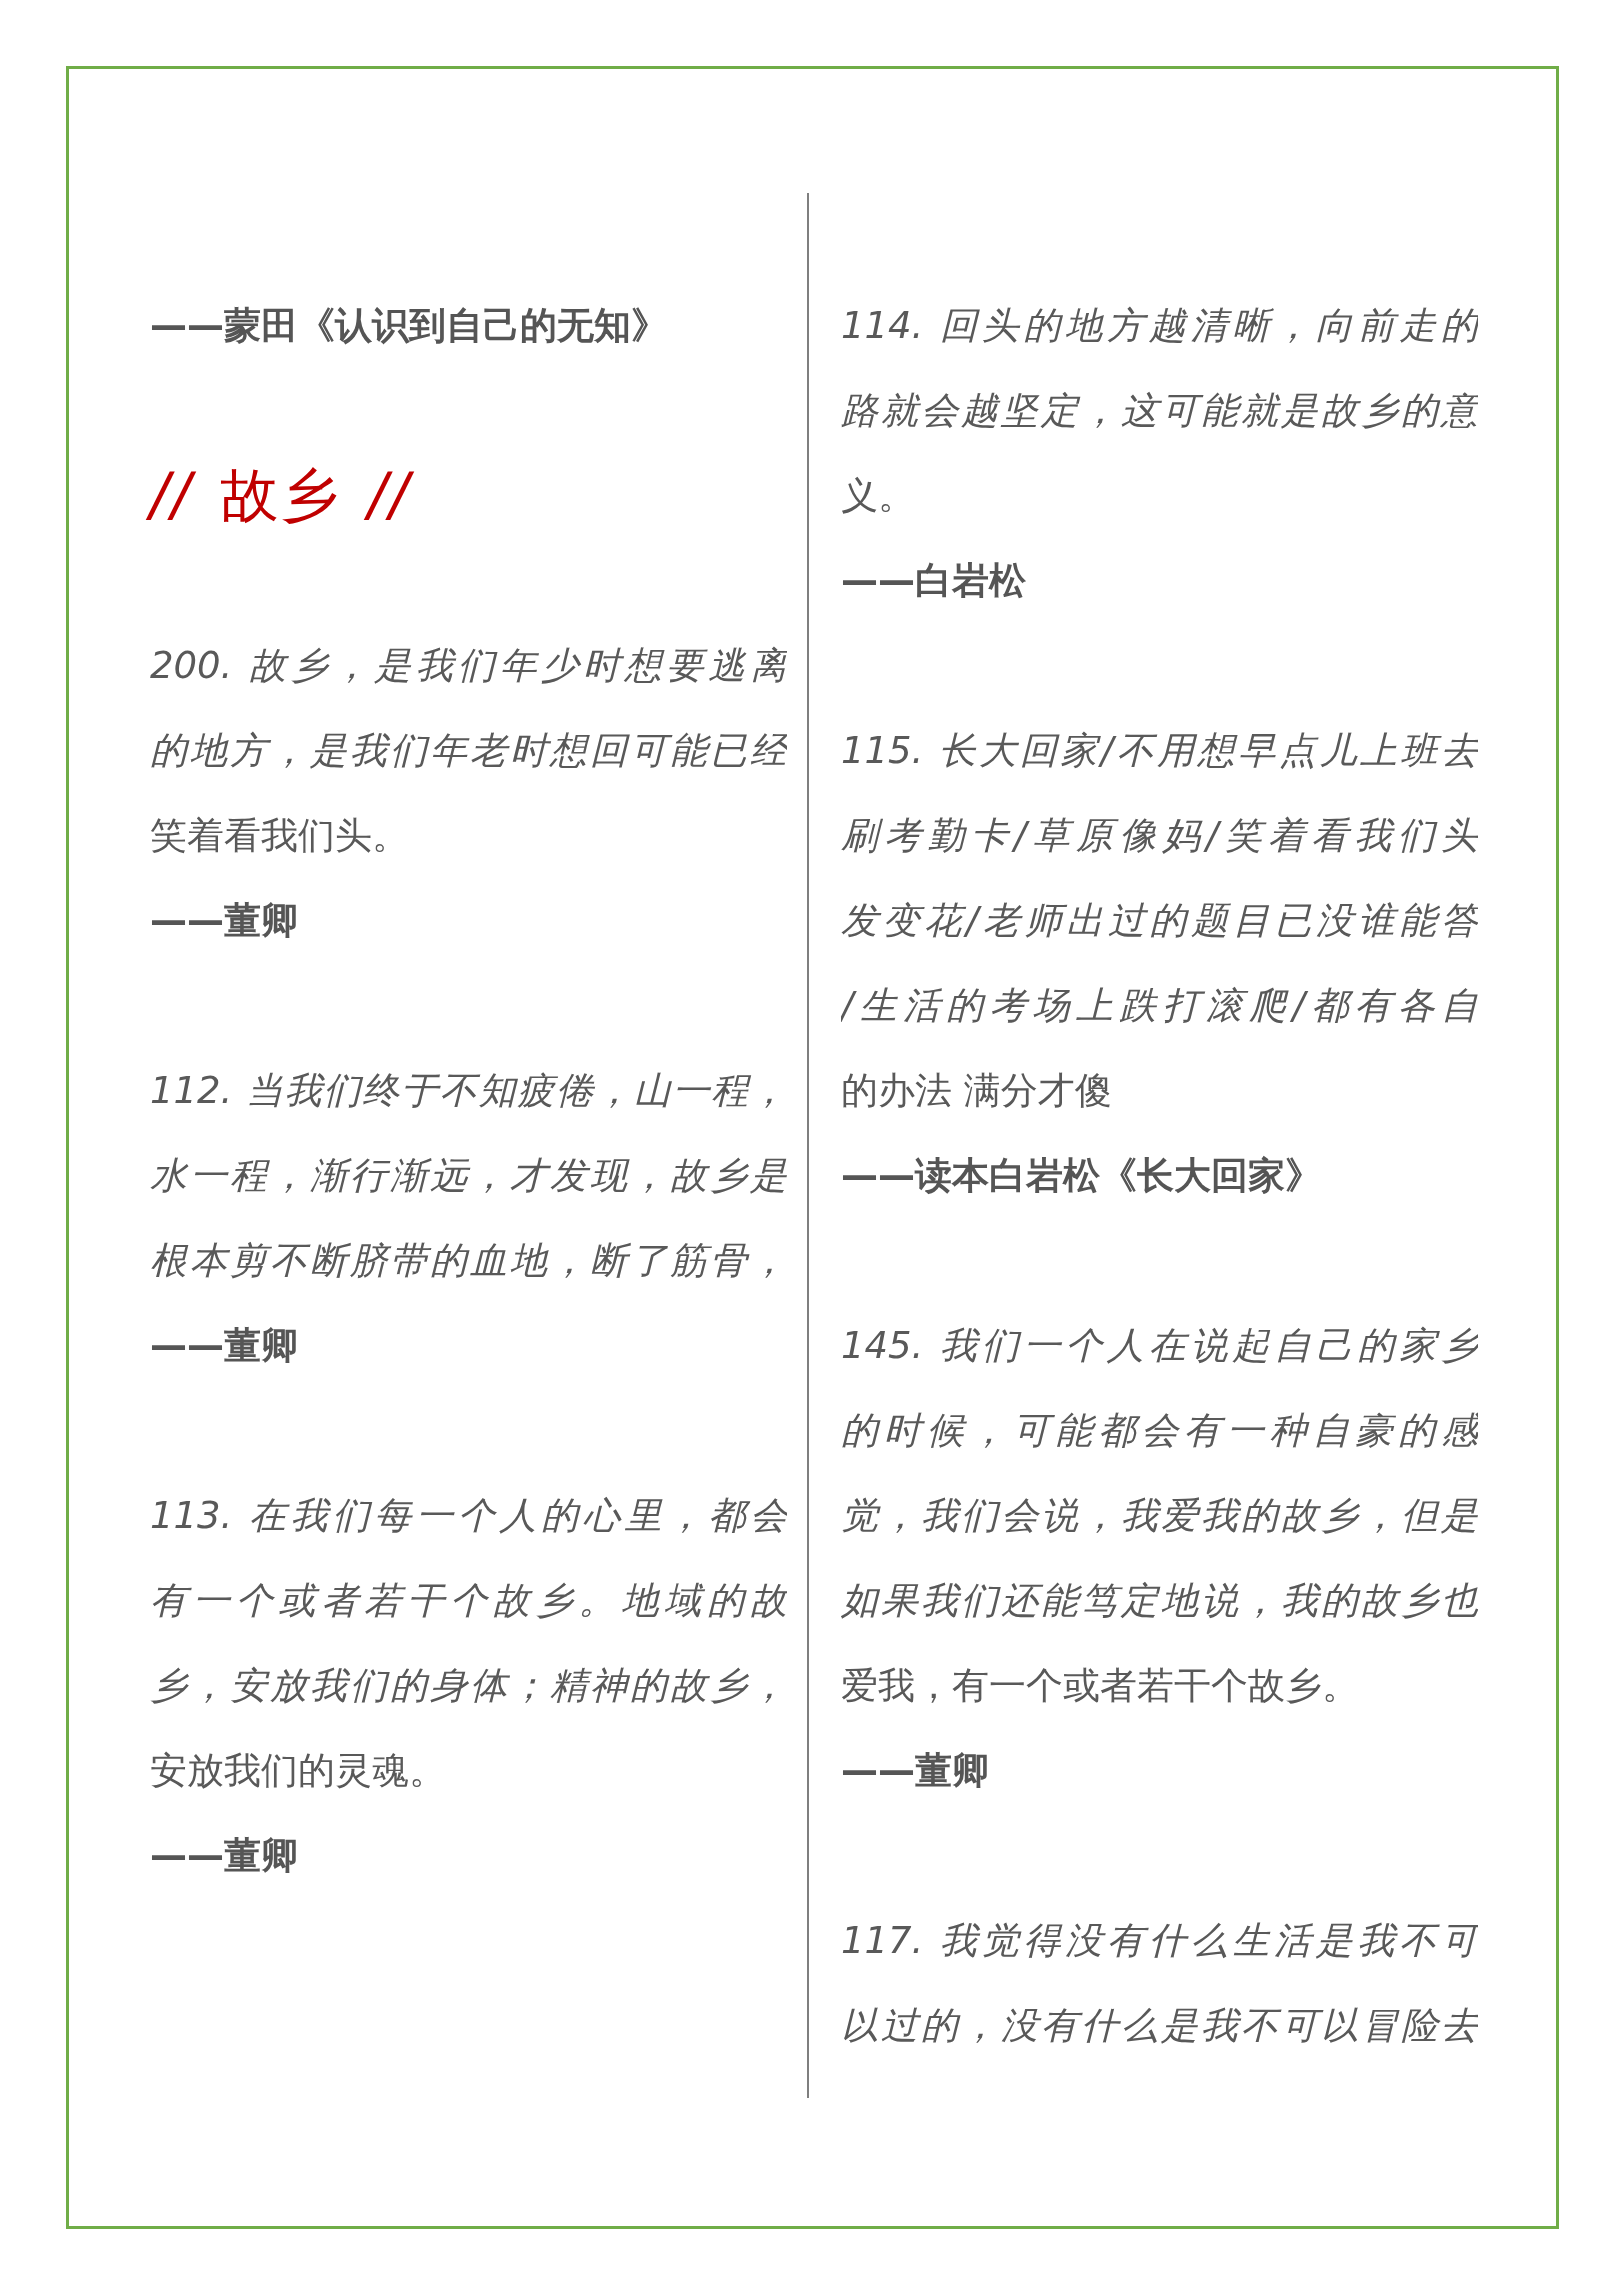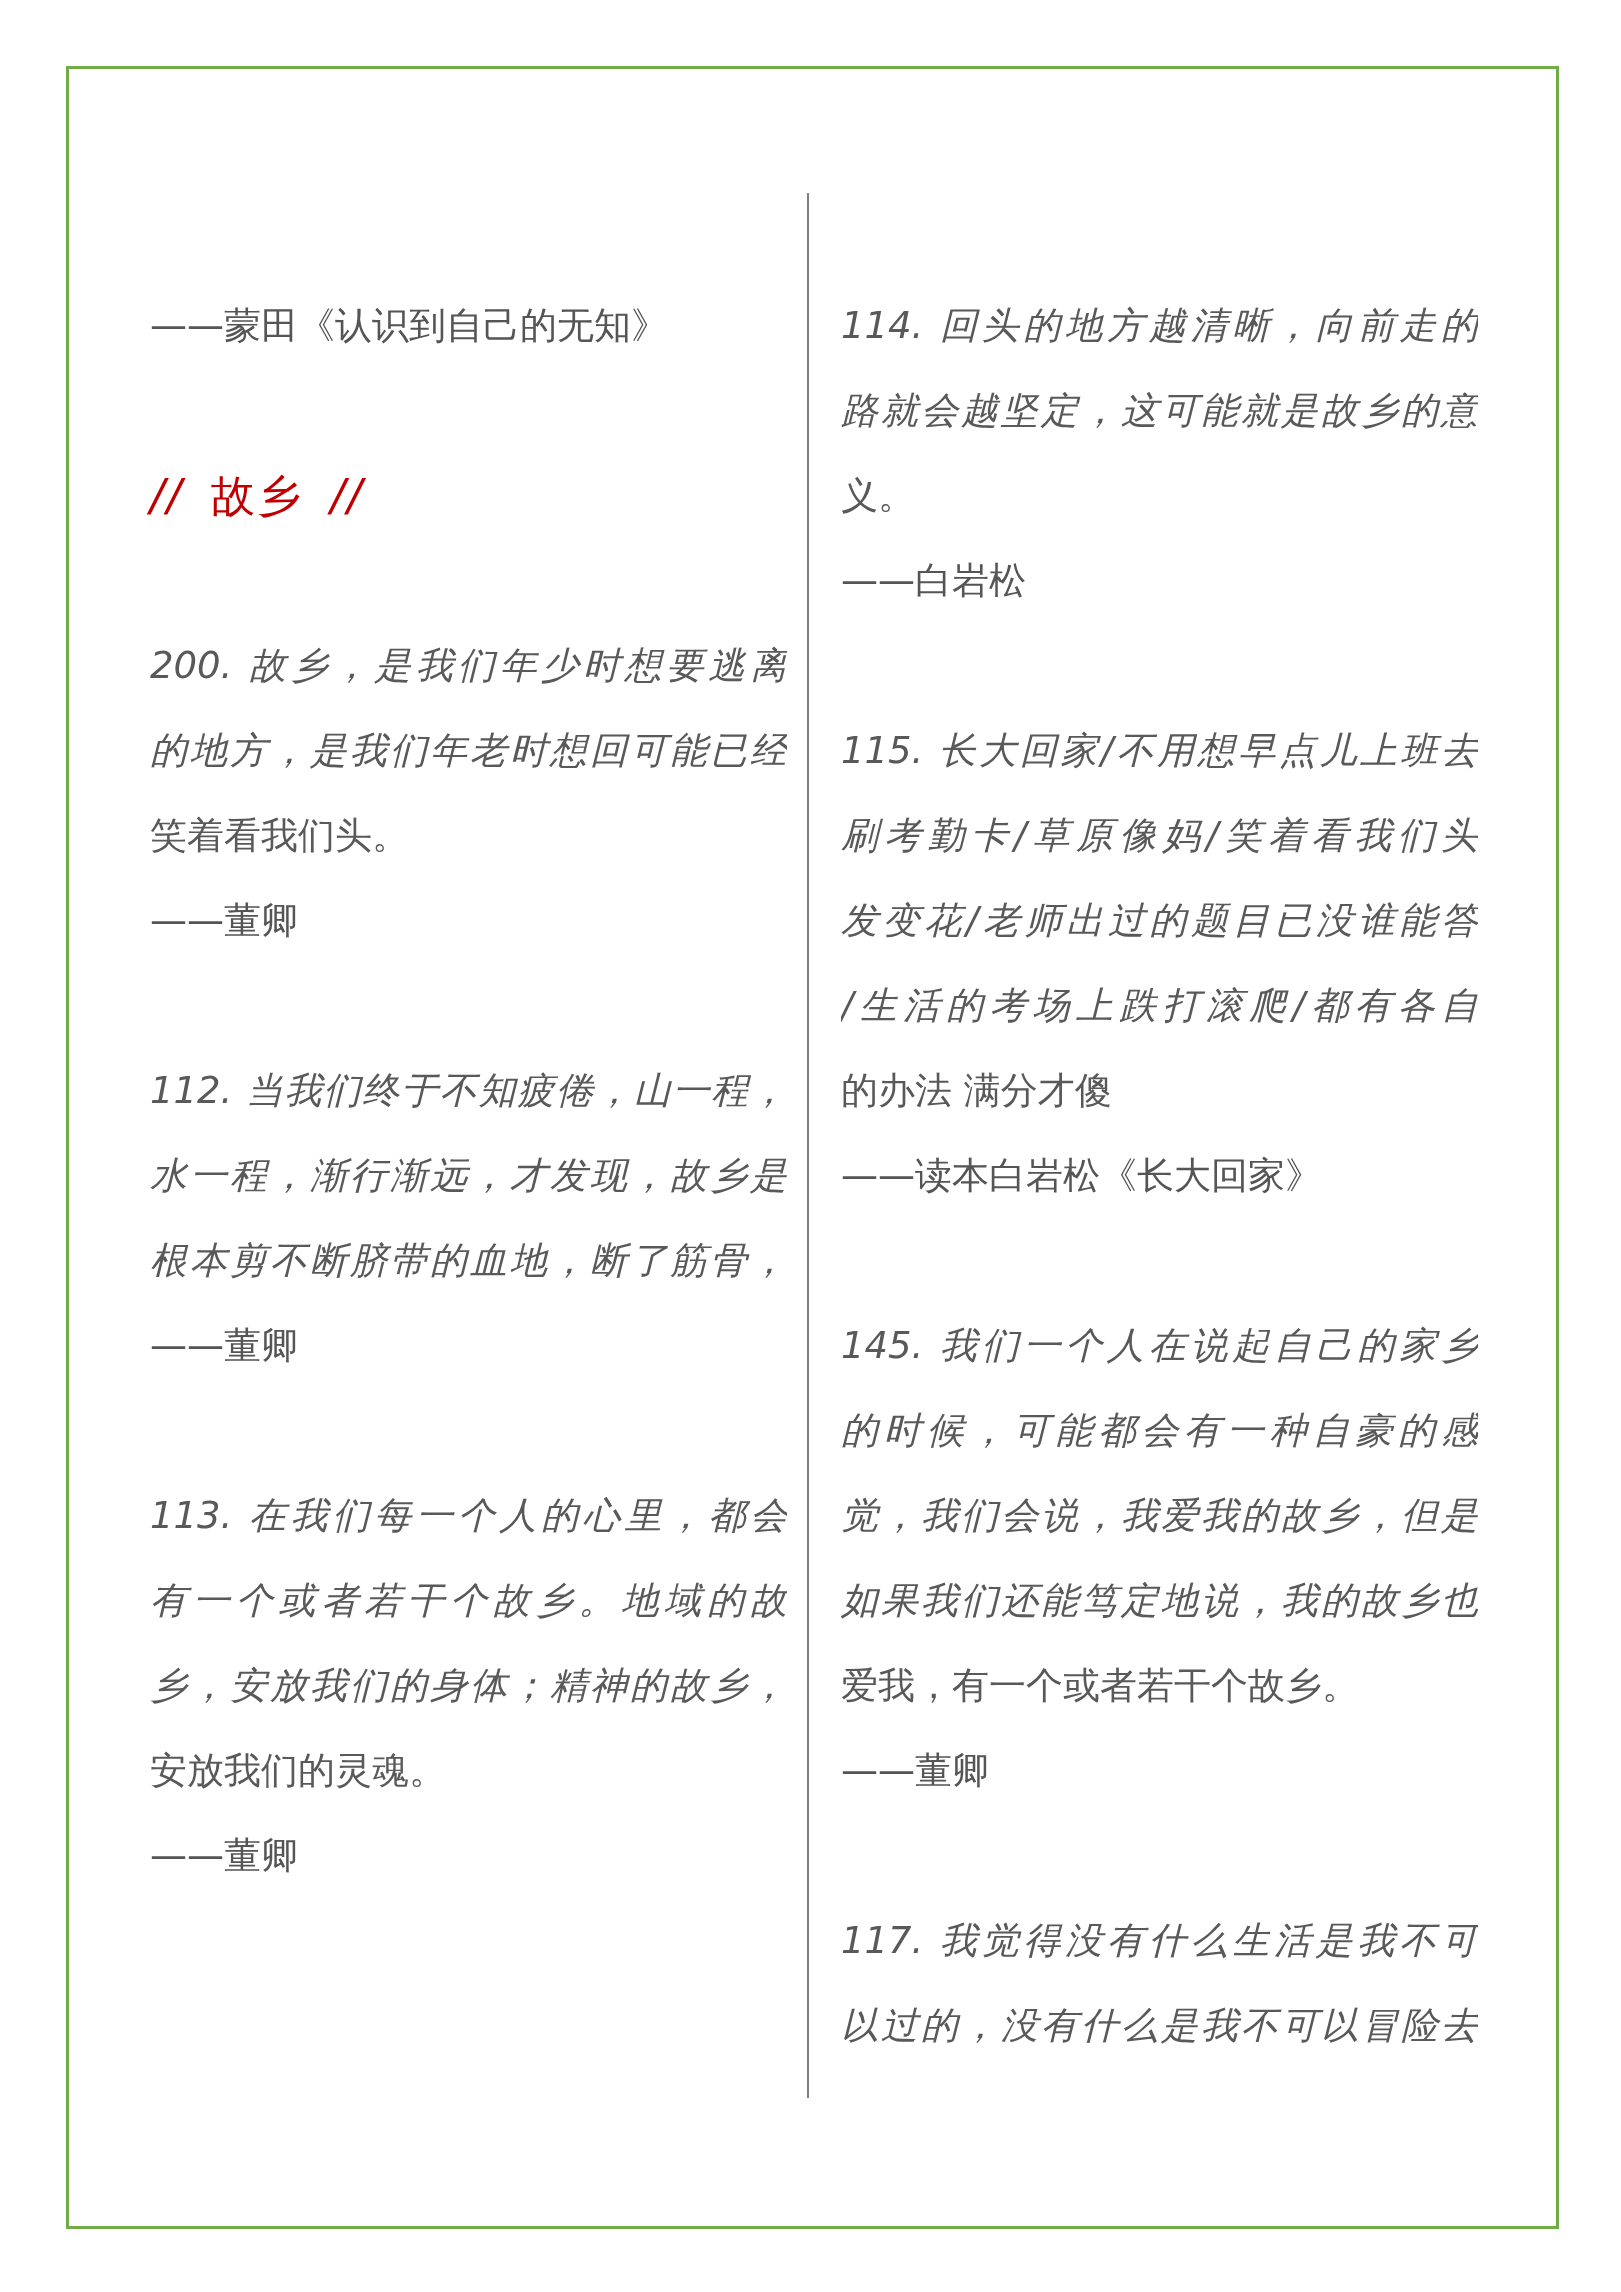--- a/index.html
+++ b/index.html
@@ -47,27 +47,27 @@
     overflow: visible;
   }
   .line.justify {
     text-align: justify;
     text-align-last: justify;
     white-space: normal;
     overflow: hidden;
     font-style: italic;
   }
   .line.attr {
-    font-weight: normal;
+    font-weight: bold;
     color: #555555;
   }
   .line.blank { }
   .line.heading {
     color: #C00000;
-    font-size: 44px;
+    font-size: 58px;
     letter-spacing: 2px;
   }
   .heading .slashes {
     font-family: "DejaVu Sans", sans-serif;
     font-weight: normal;
     font-style: italic;
   }
   .heading .title {
     margin: 0 27.4px;
   }

